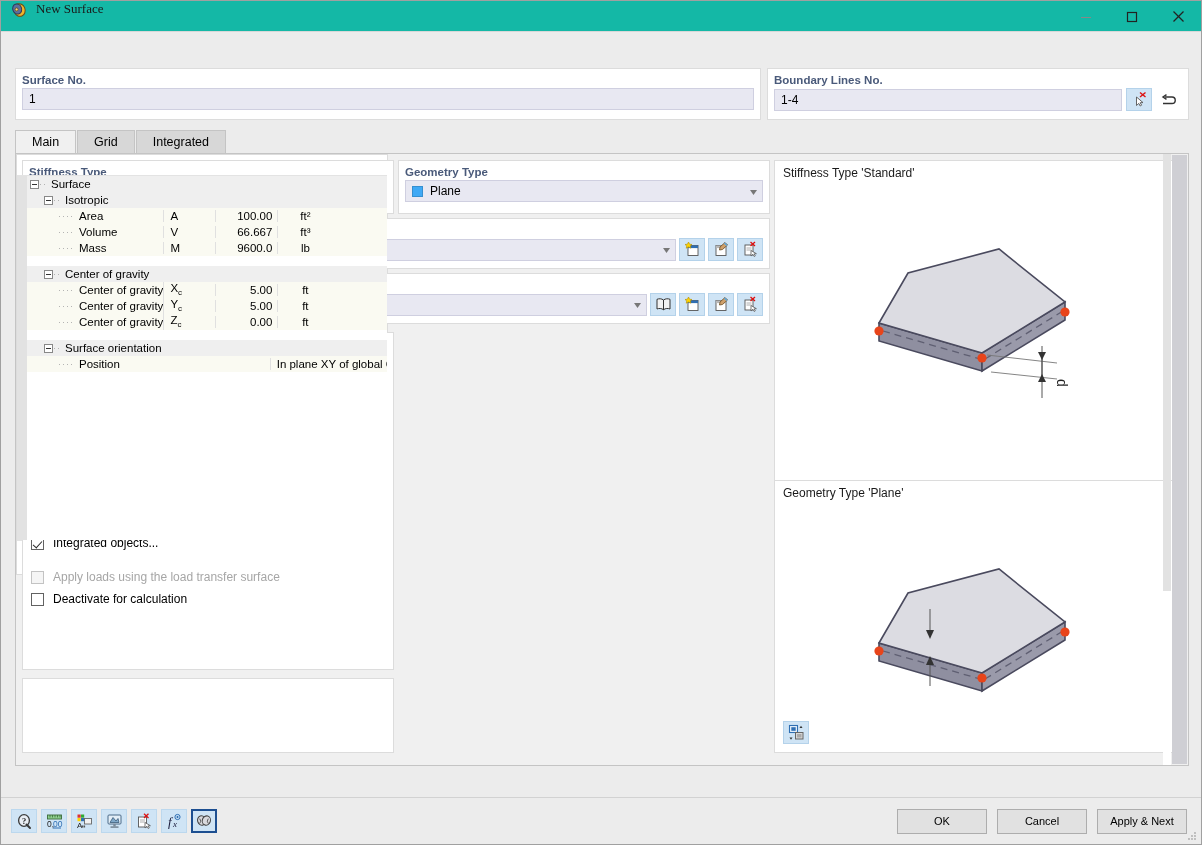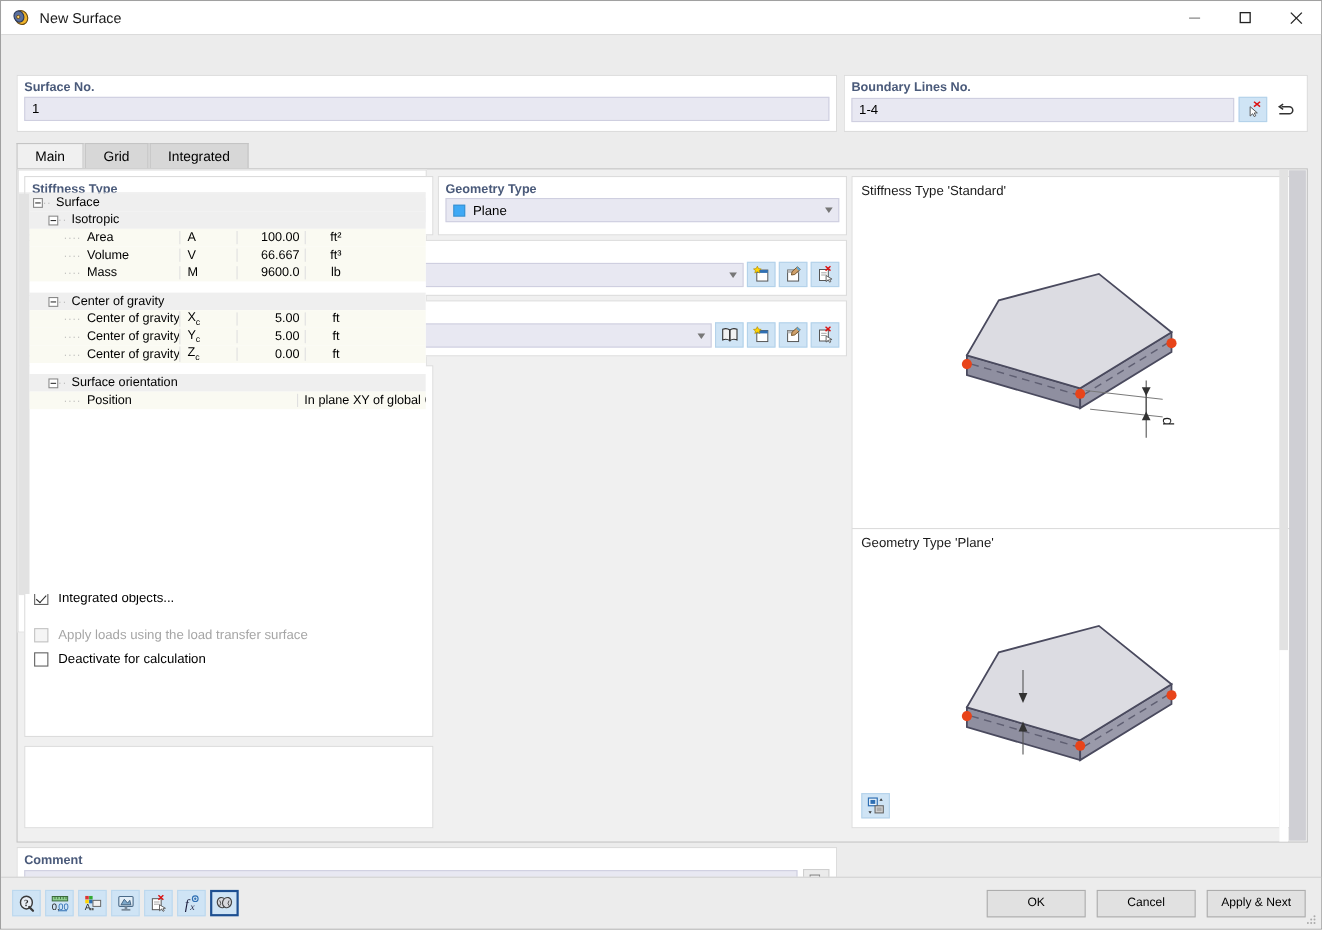--- a/index.html
+++ b/index.html
@@ -15,24 +15,25 @@
 
   
   .window {
     position: absolute; left: 0; top: 0;
     width: 1202px; height: 845px;
     background: #ececec;
     border: 1px solid #a0a0a0;
     display: flex; flex-direction: column;
   }
   .titlebar {
-    height: 31px; background: #ffffff;
-    display: flex; align-items: center;
+    height: 31px; background: #14b8a6;
+    display: flex; 
     border-bottom: 1px solid #d8d8d8;
     flex: none;
+    font-family: Liberation Serif, serif;
   }
   .title-icon {
     width: 18px; height: 18px; margin-left: 9px; margin-right: 8px;
     position: relative; flex: none;
   }
   .title-text { font-size: 13px; color: #1a1a1a; }
   .winbtns { margin-left: auto; display: flex; height: 31px; }
   .winbtn {
     width: 46px; height: 31px;
     display: flex; align-items: center; justify-content: center;
@@ -651,36 +652,20 @@
         </div>
       </div>
 
       <div id="content-right-edge"></div>
       <div id="content-right-edge2"></div>
       <div id="right-scroll">
         <div class="thumb"></div>
       </div>
     </div>
 
-    <div class="group" id="comment-group">
-      <div class="group-title">Comment</div>
-      <div id="comment-row">
-        <div class="field" id="comment-field">
-          <span></span>
-          <span class="caret">▾</span>
-        </div>
-        <div class="btn-copy">
-          <svg width="15" height="15" viewBox="0 0 15 15">
-            <rect x="1.5" y="1.5" width="8.5" height="9.5" fill="#f5f5f5" stroke="#888" stroke-width="1"></rect>
-            <rect x="4" y="4" width="8.5" height="9.5" fill="#fafafa" stroke="#888" stroke-width="1"></rect>
-            <rect x="9.5" y="10.5" width="3" height="3" fill="#c9c9c9"></rect>
-          </svg>
-        </div>
-      </div>
-    </div>
 
     <div class="footer">
       <div class="footer-tools">
         <div class="tool">
           <svg width="17" height="17" viewBox="0 0 17 17">
             <ellipse cx="8" cy="7.5" rx="5.4" ry="5.8" fill="#e9eef4" stroke="#3a3a3a" stroke-width="1.3"></ellipse>
             <path d="M10.5 11.5 L14 15" stroke="#3a3a3a" stroke-width="2" stroke-linecap="round"></path>
             <text x="8" y="11" font-family="Liberation Serif, serif" font-size="8.5" font-weight="bold" text-anchor="middle" fill="#222">?</text>
           </svg>
         </div>

